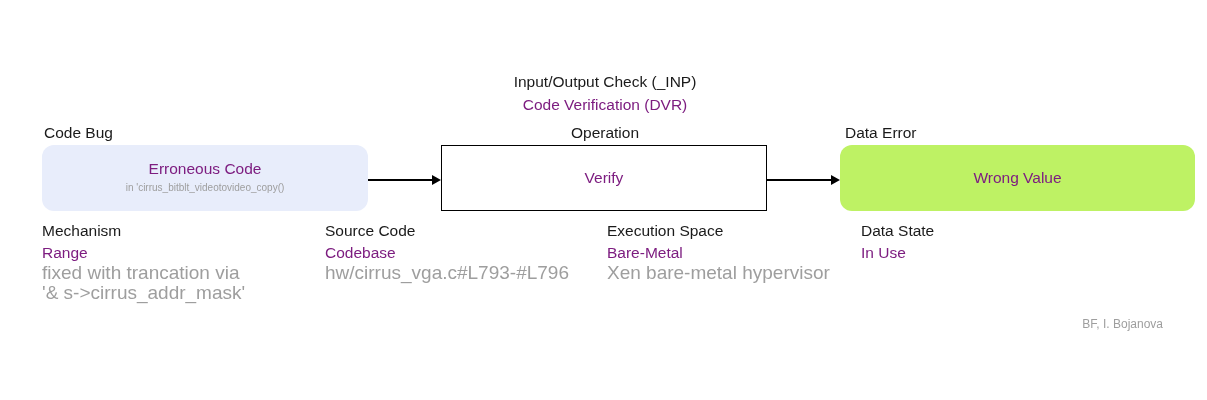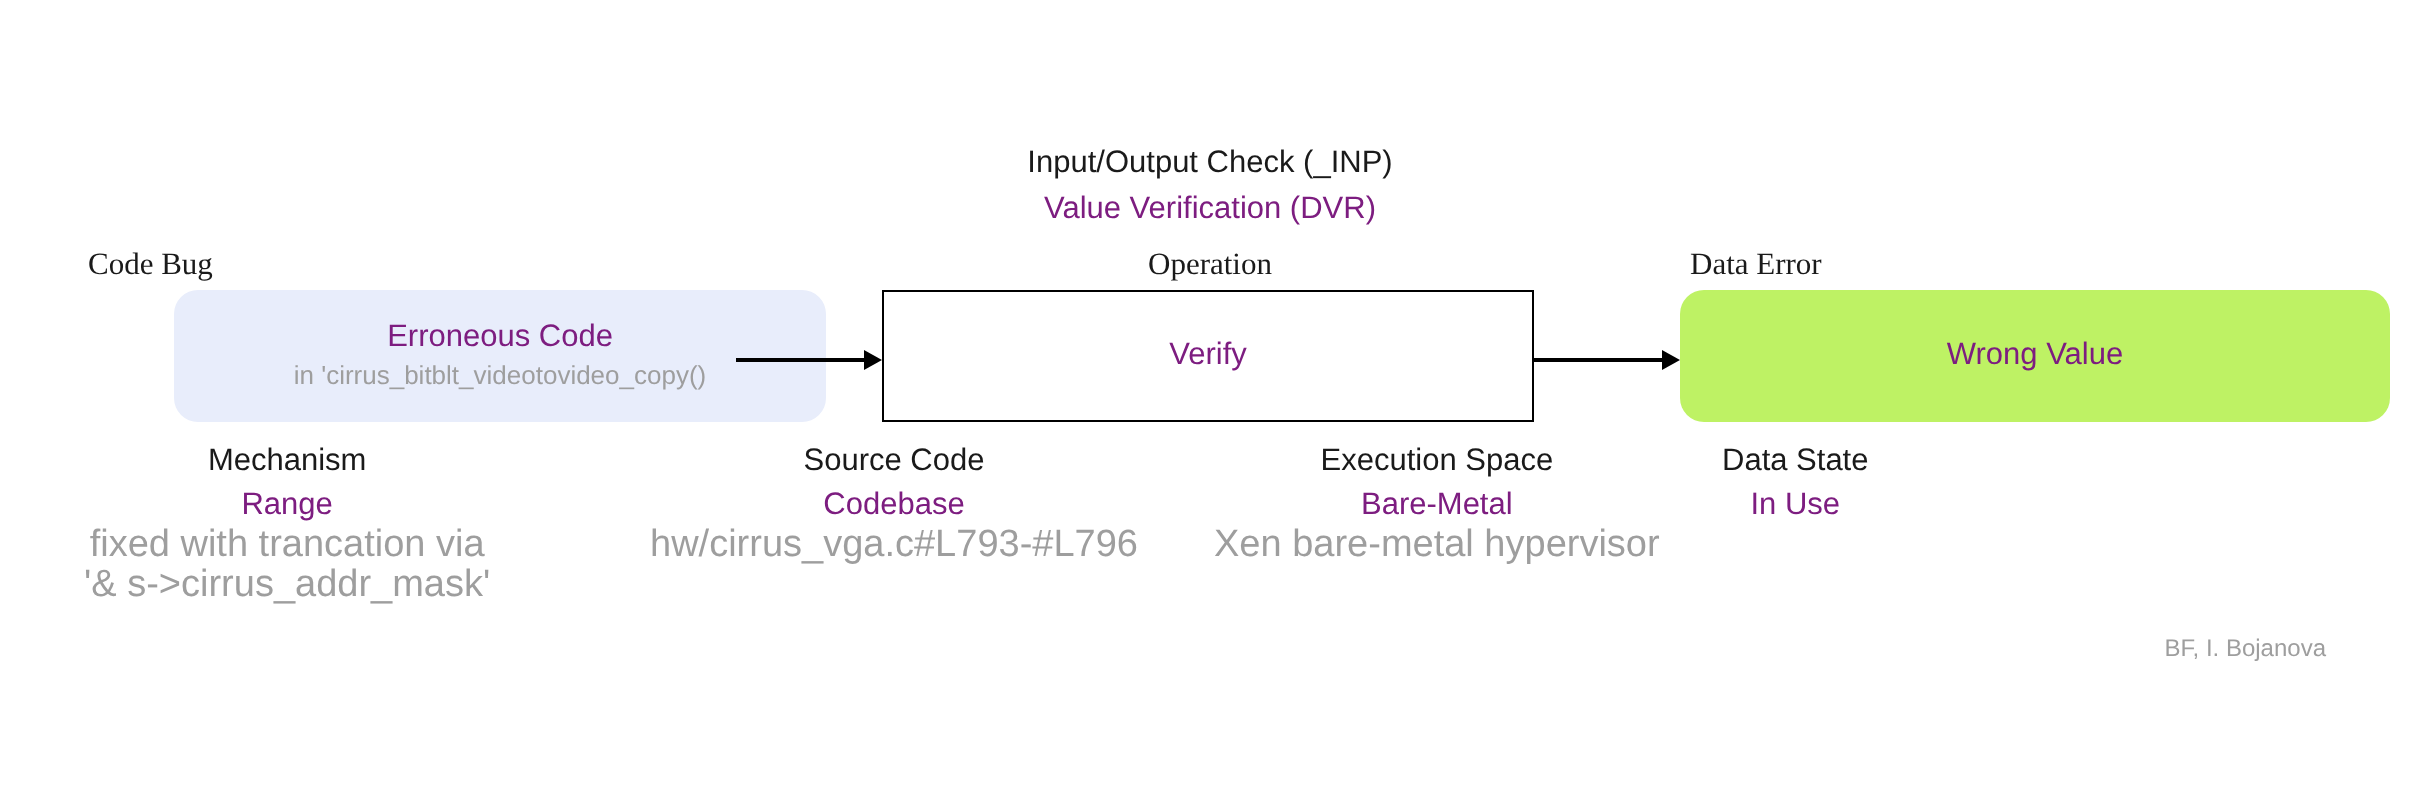--- a/index.html
+++ b/index.html
@@ -1,15 +1,15 @@
 <!DOCTYPE html>
 <html><head>
 <meta charset="utf-8">
 <style>
-  * { margin: 0; padding: 0; box-sizing: border-box; text-align: center; }
+  * { margin: 0; padding: 0; box-sizing: border-box; }
   html, body { background: #ffffff; }
   body {
     font-family: "Liberation Sans", "DejaVu Sans", sans-serif;
     color: #1a1a1a;
   }
   .canvas {
     position: relative;
     width: 1207px;
     height: 400px;
     background: #ffffff;
@@ -29,55 +29,53 @@
     font-size: 15.5px;
     line-height: 23px;
   }
 
   
   .section-label {
     position: absolute;
     top: 124px;
     font-size: 15.5px;
     white-space: nowrap;
-    font-family: Liberation Serif, serif;
   }
   .label-code-bug  { left: 44px; }
   .label-operation { left: 605px; transform: translateX(-50%); }
   .label-data-error{ left: 845px; }
 
   
   .flow-box {
     position: absolute;
     top: 145px;
     height: 66px;
     display: flex;
     flex-direction: column;
     align-items: center;
     justify-content: center;
     text-align: center;
   }
   .box-code-bug {
     left: 42px; width: 326px;
     background: #e8edfb;
     border-radius: 12px;
-    margin-left: 45px;
   }
   .box-operation {
     left: 441px; width: 326px;
     background: #ffffff;
     border: 1.4px solid #000000;
   }
   .box-data-error {
     left: 840px; width: 355px;
     background: #bef264;
     border-radius: 12px;
   }
   .box-title  { font-size: 15.5px; line-height: 20px; white-space: nowrap; }
-  .box-detail { font-size: 13px; line-height: 18.5px; white-space: nowrap; }
+  .box-detail { font-size: 10px; line-height: 18.5px; white-space: nowrap; }
 
   
   .arrow { position: absolute; top: 179px; height: 2px; }
   .arrow .arrow-line {
     position: absolute; left: 0; top: 0;
     height: 1.6px; background: #000000; width: 100%;
   }
   .arrow .arrow-head {
     position: absolute; right: -8px; top: -4.2px;
     width: 0; height: 0;
@@ -110,21 +108,21 @@
     white-space: nowrap;
   }
 </style>
 </head>
 <body>
 
 <div class="canvas">
 
   <div class="diagram-title">
     <div class="txt-black">Input/Output Check (_INP)</div>
-    <div class="txt-purple">Value Verification (DVR)</div>
+    <div class="txt-purple">Code Verification (DVR)</div>
   </div>
 
   <div class="section-label label-code-bug txt-black">Code Bug</div>
   <div class="section-label label-operation txt-black">Operation</div>
   <div class="section-label label-data-error txt-black">Data Error</div>
 
   <div class="flow-box box-code-bug">
     <div class="box-title txt-purple">Erroneous Code</div>
     <div class="box-detail txt-gray">in 'cirrus_bitblt_videotovideo_copy()</div>
   </div>

